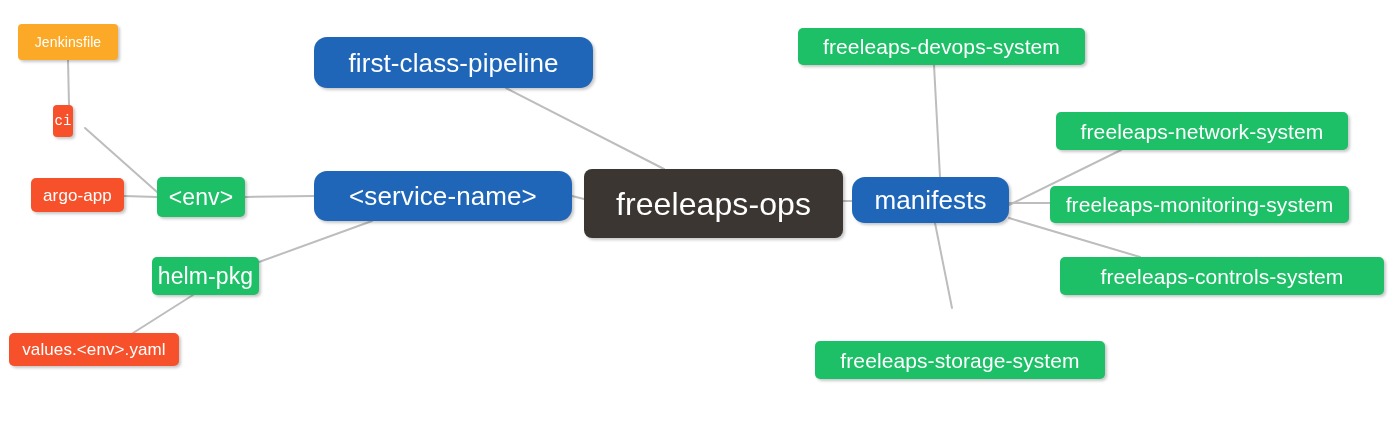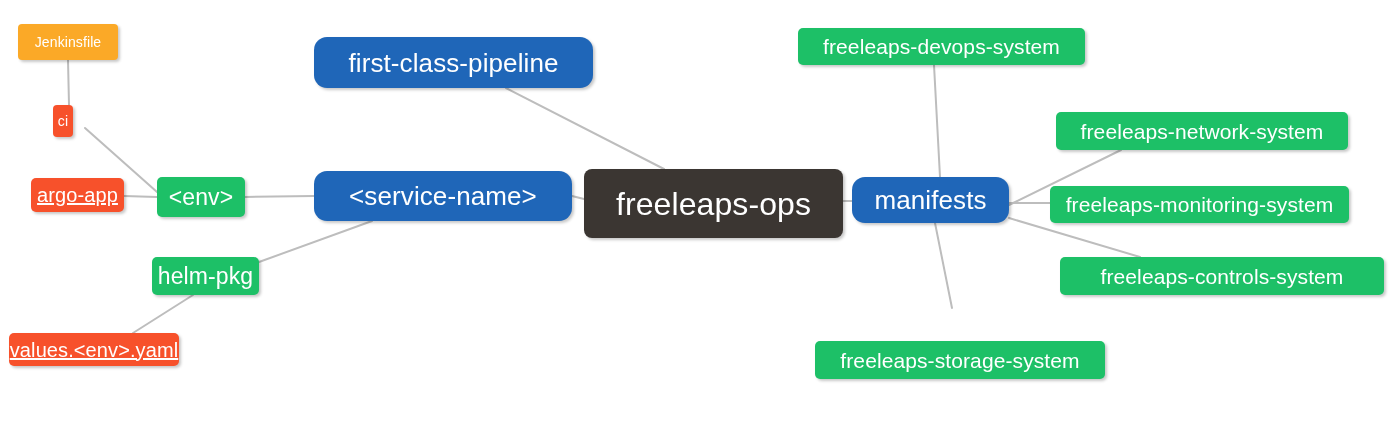--- a/index.html
+++ b/index.html
@@ -41,21 +41,21 @@
     letter-spacing: 0.1px;
     line-height: 1;
     padding: 0 10px;
     user-select: none;
   }
   
   .tier-root   { font-size: 32px; border-radius: 8px; }
   .tier-main   { font-size: 26px; border-radius: 13px; }
   .tier-mid    { font-size: 23px; border-radius: 5px; }
   .tier-leaf   { font-size: 21px; border-radius: 5px; }
-  .tier-small  { font-size: 20px; border-radius: 5px; text-decoration: underline; }
+  .tier-small  { font-size: 17px; border-radius: 5px; }
   .tier-tiny   { font-size: 14px; border-radius: 4px; }
 </style>
 </head>
 <body>
 
 <div id="canvas">
   <svg id="edges" viewBox="0 0 1390 421">
       <line x1="68" y1="60" x2="69" y2="105" stroke="#bdbdbd" stroke-width="2" stroke-linecap="round"></line>
       <line x1="85" y1="128" x2="157" y2="192" stroke="#bdbdbd" stroke-width="2" stroke-linecap="round"></line>
       <line x1="124" y1="196" x2="157" y2="197" stroke="#bdbdbd" stroke-width="2" stroke-linecap="round"></line>
@@ -68,21 +68,21 @@
       <line x1="940" y1="177" x2="934" y2="65" stroke="#bdbdbd" stroke-width="2" stroke-linecap="round"></line>
       <line x1="1009" y1="205" x2="1121" y2="150" stroke="#bdbdbd" stroke-width="2" stroke-linecap="round"></line>
       <line x1="1009" y1="203" x2="1050" y2="203" stroke="#bdbdbd" stroke-width="2" stroke-linecap="round"></line>
       <line x1="1009" y1="218" x2="1140" y2="257" stroke="#bdbdbd" stroke-width="2" stroke-linecap="round"></line>
       <line x1="935" y1="223" x2="952" y2="308" stroke="#bdbdbd" stroke-width="2" stroke-linecap="round"></line>
     </svg>
   <div id="nodes">
       <div class="node tier-tiny" style="left: 18px; top: 24px; width: 100px; height: 36px; background: rgb(251, 169, 39);">
         <span>Jenkinsfile</span>
       </div>
-      <div class="node tier-tiny" style="left: 53px; top: 105px; width: 18px; height: 32px; background: rgb(247, 81, 43);">
+      <div class="node tier-tiny" style="left: 53px; top: 105px; width: 18px; height: 32px; background: rgb(247, 81, 43); font-family: Liberation Mono, monospace;">
         <span>ci</span>
       </div>
       <div class="node tier-small" style="left: 31px; top: 178px; width: 93px; height: 34px; background: rgb(247, 81, 43);">
         <span>argo-app</span>
       </div>
       <div class="node tier-mid" style="left: 157px; top: 177px; width: 88px; height: 40px; background: rgb(29, 192, 103);">
         <span>&lt;env&gt;</span>
       </div>
       <div class="node tier-main" style="left: 314px; top: 37px; width: 279px; height: 51px; background: rgb(31, 102, 184);">
         <span>first-class-pipeline</span>

